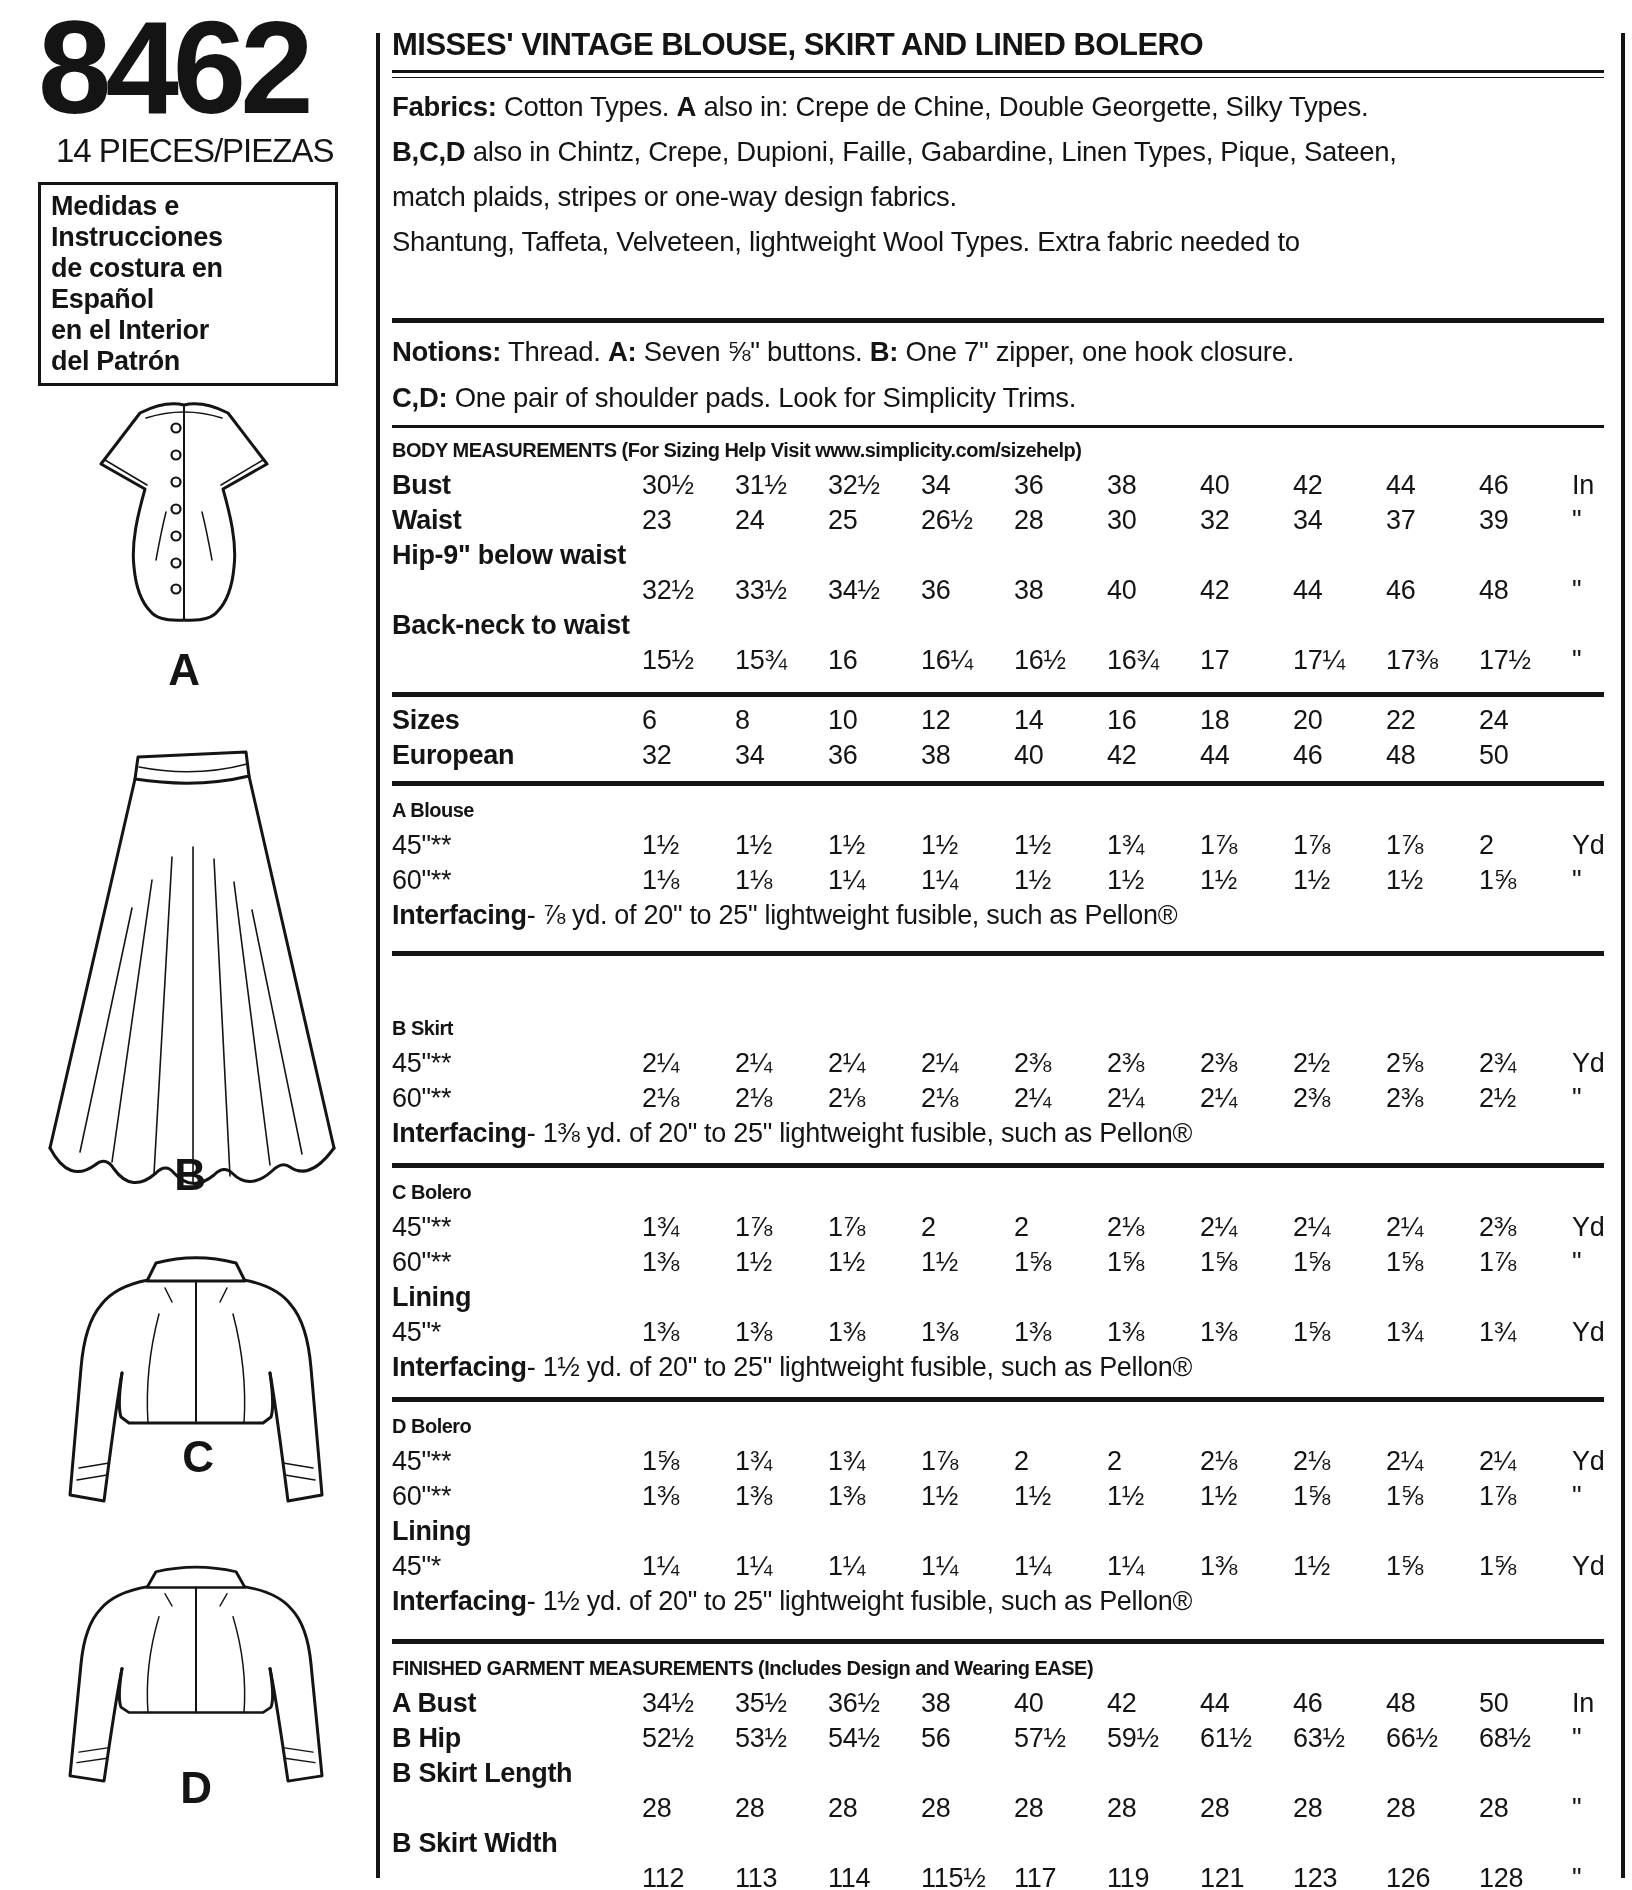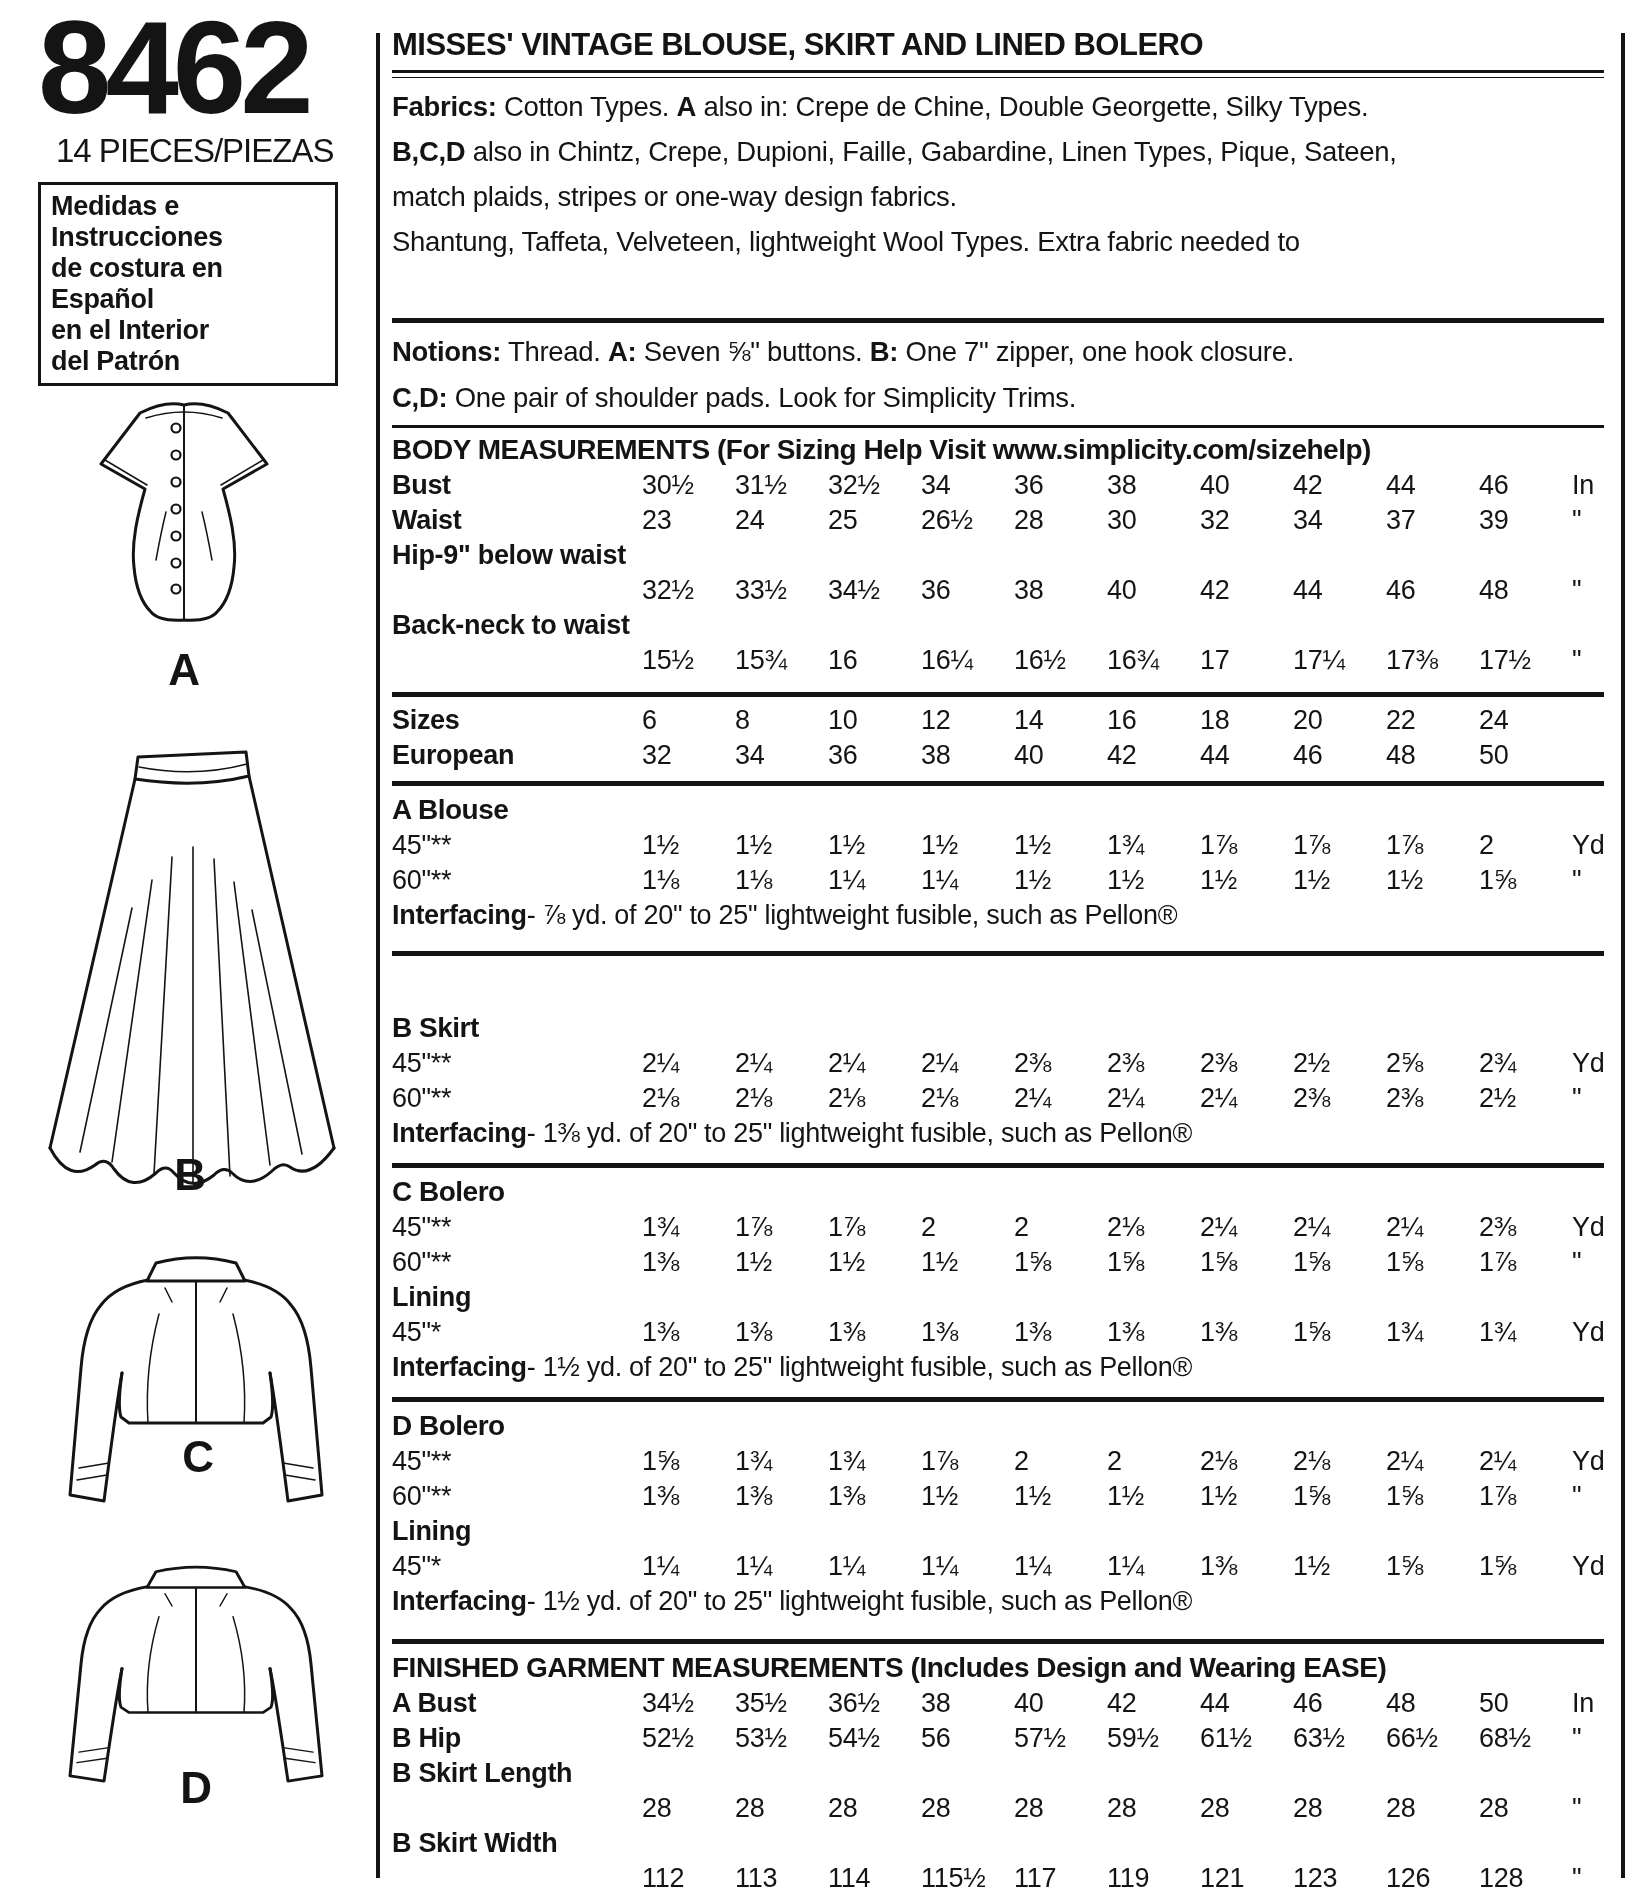--- a/index.html
+++ b/index.html
@@ -22,21 +22,21 @@
   .rule-thick{border-top:5px solid #141414;}
   .rule-thin{border-top:3px solid #141414;}
   .para{font-size:27.5px;line-height:33px;}
   .para .line{white-space:nowrap;margin-top:12px;}
   .b{font-weight:bold;}
   .fabrics{margin-top:6px;}
   .pre-notions{margin-top:60px;}
   .notions{margin-top:12px;line-height:34px;}
   .post-notions{margin-top:10px;}
   .tsec{display:block;}
-  .t-head{font-weight:bold;font-size:28px;line-height:36px;letter-spacing:-0.5px;white-space:nowrap;}
+  .t-head{font-weight:bold;font-size:20px;line-height:36px;letter-spacing:-0.5px;white-space:nowrap;}
   .t-labelrow{font-weight:bold;font-size:27px;line-height:35px;}
   .t-row{display:grid;grid-template-columns:250px repeat(10,93px) 1fr;}
   .t-row span{font-size:27px;line-height:35px;white-space:nowrap;}
   .t-label{font-weight:normal;}
   .t-label.b{font-weight:bold;}
   .t-note{font-size:27px;line-height:35px;white-space:nowrap;}
   .sec-bm{padding:4px 0 14px 0;}
   .sec-sz{padding:6px 0 8px 0;}
   .sec-ab{padding:6px 0 18px 0;}
   .sec-bs{padding:6px 0 12px 0;margin-top:48px;}

